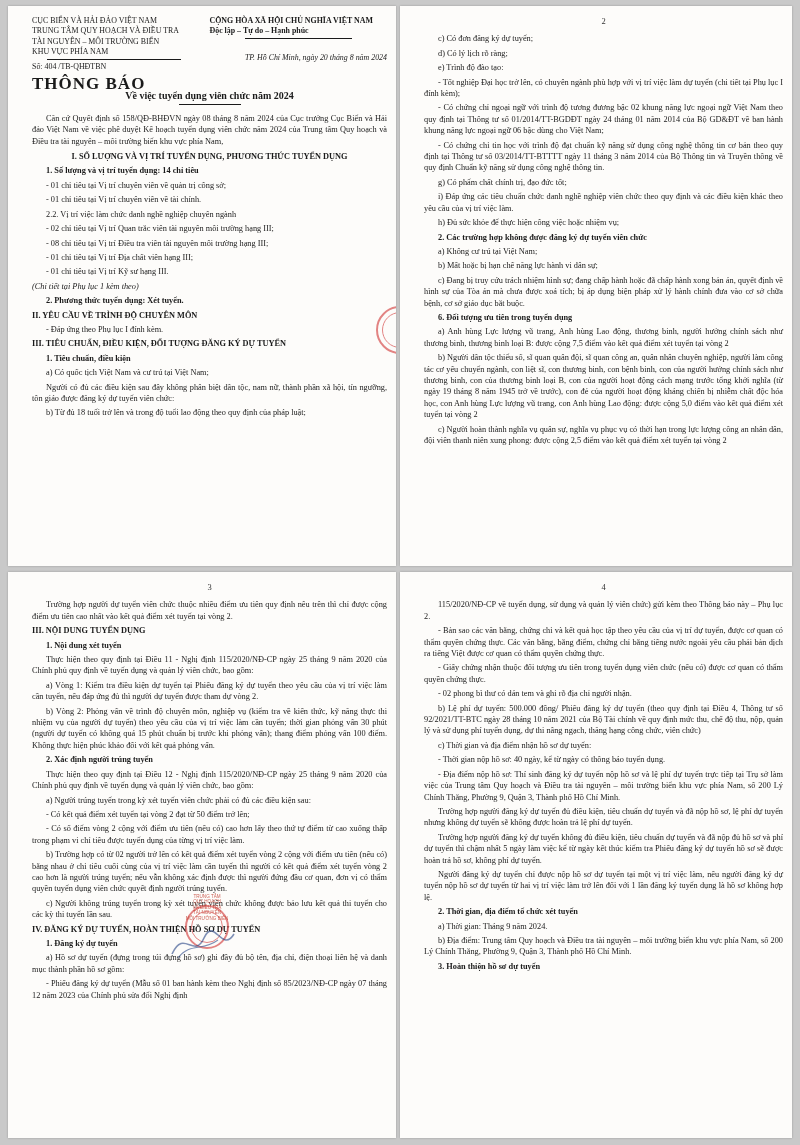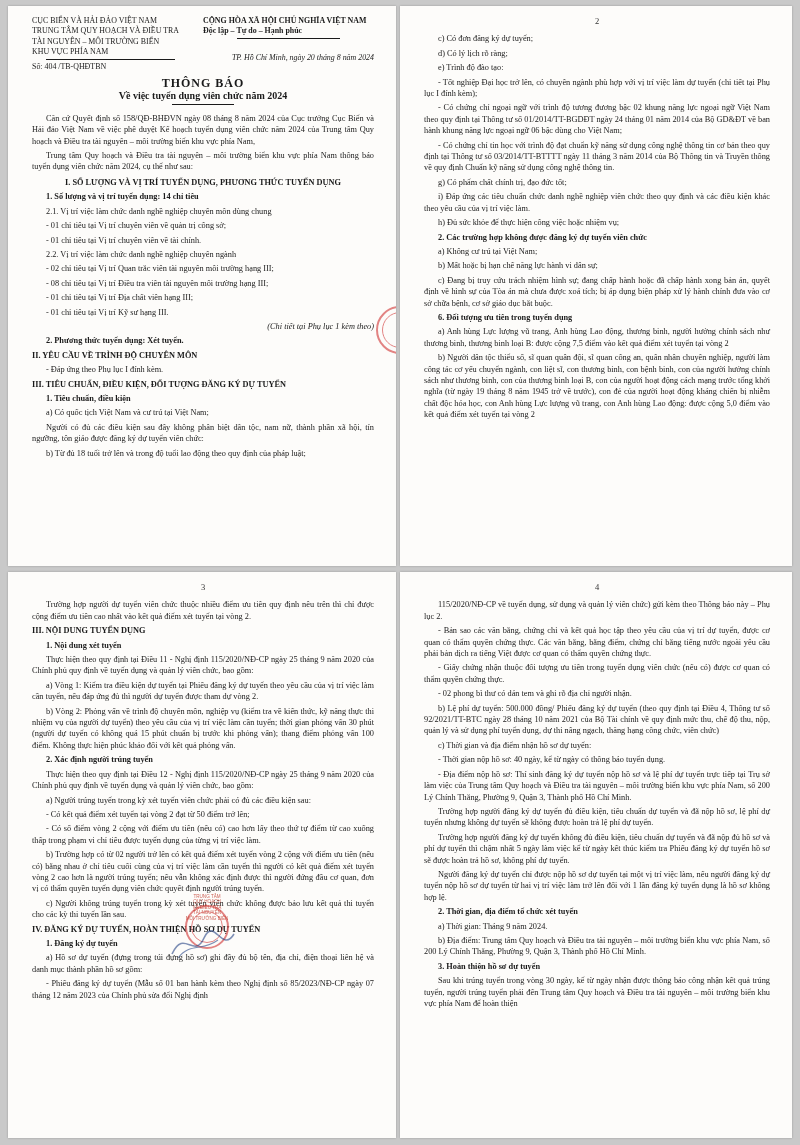--- a/index.html
+++ b/index.html
@@ -4,37 +4,37 @@
 <style>
   html,body{margin:0;padding:0;background:#c9c9c9;}
   body{font-family:"Liberation Serif", serif;}
   .page-wrap{width:800px;height:1145px;position:relative;background:#c9c9c9;}
   .sheet{position:absolute;background:#fdfcfa;box-shadow:0 0 2px rgba(0,0,0,.25);overflow:hidden;}
   
   #sheet-tl{left:8px;top:6px;width:388px;height:560px;}
   #sheet-tr{left:400px;top:6px;width:392px;height:560px;}
   #sheet-bl{left:8px;top:572px;width:388px;height:566px;}
   #sheet-br{left:400px;top:572px;width:392px;height:566px;}
-  .pg{padding:10px 22px 8px 24px;box-sizing:border-box;height:100%;border-radius:20px;}
+  .pg{padding:10px 9px 8px 24px;box-sizing:border-box;height:100%;border-radius:20px;}
   .pgnum{text-align:center;font-size:8.5px;color:#333;margin:0 0 6px 0;}
   p{margin:0 0 3px 0;font-size:8.3px;line-height:11.4px;color:#1a1a1a;text-align:justify;}
   .ind{text-indent:14px;}
   .bold{font-weight:bold;}
   .ital{font-style:italic;}
   
   .hdr{display:flex;justify-content:space-between;align-items:flex-start;margin-bottom:2px;}
   .hdr-left{width:46%;text-align:center;}
   .hdr-right{width:50%;text-align:center;margin-left:7px;}
   .hdr-left p,.hdr-right p{font-size:7.9px;line-height:10.4px;margin:0;}
   .rule{height:1px;background:#1a1a1a;margin:1px auto 2px auto;}
   .rule-l{width:82%;}
   .rule-r{width:60%;}
   .sono{font-size:7.9px;margin-top:2px;}
   .dateline{text-align:right;font-style:italic;font-size:7.9px;margin:0 0 10px 0;}
-  .title1{text-align:center;font-weight:bold;font-size:12px;letter-spacing:1px;margin:6px 0 1px 0;}
+  .title1{text-align:left;font-weight:bold;font-size:17px;letter-spacing:1px;margin:6px 0 1px 0;}
   .title2{text-align:center;font-weight:bold;font-size:10px;margin:0 0 2px 0;}
   .title-underline{width:62px;height:1px;background:#1a1a1a;margin:1px auto 8px auto;}
   
   .seal{position:absolute;border:2px solid #d23a3a;border-radius:50%;opacity:.62;}
   #seal1{left:368px;top:300px;width:44px;height:44px;}
   #seal2{left:177px;top:333px;width:40px;height:40px;}
   .seal-inner{position:absolute;left:4px;top:4px;right:4px;bottom:4px;border:1px solid #d23a3a;border-radius:50%;}
   .stamp-box{position:absolute;left:176px;top:322px;width:46px;height:56px;color:#c0392b;font-size:4.6px;
              line-height:5.4px;text-align:center;opacity:.8;font-family:"Liberation Sans",sans-serif;}
   .stamp-box div{white-space:nowrap;}
@@ -62,32 +62,30 @@
           <div class="rule rule-r"></div>
           <p class="dateline ital" style="margin-top:14px;">TP. Hồ Chí Minh, ngày 20 tháng 8 năm 2024</p>
         </div>
       </div>
 
       <p class="title1">THÔNG BÁO</p>
       <p class="title2">Về việc tuyển dụng viên chức năm 2024</p>
       <div class="title-underline"></div>
 
       <p class="ind">Căn cứ Quyết định số 158/QĐ-BHĐVN ngày 08 tháng 8 năm 2024 của Cục trưởng Cục Biển và Hải đảo Việt Nam về việc phê duyệt Kế hoạch tuyển dụng viên chức năm 2024 của Trung tâm Quy hoạch và Điều tra tài nguyên – môi trường biển khu vực phía Nam,</p>
-      <p class="ind">Trung tâm Quy hoạch và Điều tra tài nguyên – môi trường biển khu vực phía Nam thông báo tuyển dụng viên chức năm 2024, cụ thể như sau:</p>
       <p class="bold" style="text-align:center;margin-top:4px;">I. SỐ LƯỢNG VÀ VỊ TRÍ TUYỂN DỤNG, PHƯƠNG THỨC TUYỂN DỤNG</p>
       <p class="bold ind">1. Số lượng và vị trí tuyển dụng: 14 chỉ tiêu</p>
-      <p class="ind">2.1. Vị trí việc làm chức danh nghề nghiệp chuyên môn dùng chung</p>
       <p class="ind">- 01 chỉ tiêu tại Vị trí chuyên viên về quản trị công sở;</p>
       <p class="ind">- 01 chỉ tiêu tại Vị trí chuyên viên về tài chính.</p>
       <p class="ind">2.2. Vị trí việc làm chức danh nghề nghiệp chuyên ngành</p>
       <p class="ind">- 02 chỉ tiêu tại Vị trí Quan trắc viên tài nguyên môi trường hạng III;</p>
       <p class="ind">- 08 chỉ tiêu tại Vị trí Điều tra viên tài nguyên môi trường hạng III;</p>
       <p class="ind">- 01 chỉ tiêu tại Vị trí Địa chất viên hạng III;</p>
       <p class="ind">- 01 chỉ tiêu tại Vị trí Kỹ sư hạng III.</p>
-      <p class="ital" style="text-align:right;">(Chi tiết tại Phụ lục 1 kèm theo)</p>
+      <p class="ital" style="text-align:left;">(Chi tiết tại Phụ lục 1 kèm theo)</p>
       <p class="bold ind">2. Phương thức tuyển dụng: Xét tuyển.</p>
       <p class="bold">II. YÊU CẦU VỀ TRÌNH ĐỘ CHUYÊN MÔN</p>
       <p class="ind">- Đáp ứng theo Phụ lục I đính kèm.</p>
       <p class="bold">III. TIÊU CHUẨN, ĐIỀU KIỆN, ĐỐI TƯỢNG ĐĂNG KÝ DỰ TUYỂN</p>
       <p class="bold ind">1. Tiêu chuẩn, điều kiện</p>
       <p class="ind">a) Có quốc tịch Việt Nam và cư trú tại Việt Nam;</p>
       <p class="ind">Người có đủ các điều kiện sau đây không phân biệt dân tộc, nam nữ, thành phần xã hội, tín ngưỡng, tôn giáo được đăng ký dự tuyển viên chức:</p>
       <p class="ind">b) Từ đủ 18 tuổi trở lên và trong độ tuổi lao động theo quy định của pháp luật;</p>
     </div>
     <div class="seal" id="seal1">
@@ -107,20 +105,21 @@
       <p class="ind">g) Có phẩm chất chính trị, đạo đức tốt;</p>
       <p class="ind">i) Đáp ứng các tiêu chuẩn chức danh nghề nghiệp viên chức theo quy định và các điều kiện khác theo yêu cầu của vị trí việc làm.</p>
       <p class="ind">h) Đủ sức khỏe để thực hiện công việc hoặc nhiệm vụ;</p>
       <p class="bold ind">2. Các trường hợp không được đăng ký dự tuyển viên chức</p>
       <p class="ind">a) Không cư trú tại Việt Nam;</p>
       <p class="ind">b) Mất hoặc bị hạn chế năng lực hành vi dân sự;</p>
       <p class="ind">c) Đang bị truy cứu trách nhiệm hình sự; đang chấp hành hoặc đã chấp hành xong bản án, quyết định về hình sự của Tòa án mà chưa được xoá tích; bị áp dụng biện pháp xử lý hành chính đưa vào cơ sở chữa bệnh, cơ sở giáo dục bắt buộc.</p>
       <p class="bold ind">6. Đối tượng ưu tiên trong tuyển dụng</p>
       <p class="ind">a) Anh hùng Lực lượng vũ trang, Anh hùng Lao động, thương binh, người hưởng chính sách như thương binh, thương binh loại B: được cộng 7,5 điểm vào kết quả điểm xét tuyển tại vòng 2</p>
       <p class="ind">b) Người dân tộc thiểu số, sĩ quan quân đội, sĩ quan công an, quân nhân chuyên nghiệp, người làm công tác cơ yếu chuyển ngành, con liệt sĩ, con thương binh, con bệnh binh, con của người hưởng chính sách như thương binh, con của thương binh loại B, con của người hoạt động cách mạng trước tổng khởi nghĩa (từ ngày 19 tháng 8 năm 1945 trở về trước), con đẻ của người hoạt động kháng chiến bị nhiễm chất độc hóa học, con Anh hùng Lực lượng vũ trang, con Anh hùng Lao động: được cộng 5,0 điểm vào kết quả điểm xét tuyển tại vòng 2</p>
+      <p class="ind">c) Người hoàn thành nghĩa vụ quân sự, nghĩa vụ phục vụ có thời hạn trong lực lượng công an nhân dân, đội viên thanh niên xung phong: được cộng 2,5 điểm vào kết quả điểm xét tuyển tại vòng 2</p>
     </div>
   </div>
 
   <div class="sheet" id="sheet-bl">
     <div class="pg">
       <p class="pgnum">3</p>
       <p class="ind">Trường hợp người dự tuyển viên chức thuộc nhiều điểm ưu tiên quy định nêu trên thì chỉ được cộng điểm ưu tiên cao nhất vào kết quả điểm xét tuyển tại vòng 2.</p>
       <p class="bold">III. NỘI DUNG TUYỂN DỤNG</p>
       <p class="bold ind">1. Nội dung xét tuyển</p>
       <p class="ind">Thực hiện theo quy định tại Điều 11 - Nghị định 115/2020/NĐ-CP ngày 25 tháng 9 năm 2020 của Chính phủ quy định về tuyển dụng và quản lý viên chức, bao gồm:</p>
@@ -166,17 +165,16 @@
       <p class="ind">c) Thời gian và địa điểm nhận hồ sơ dự tuyển:</p>
       <p class="ind">- Thời gian nộp hồ sơ: 40 ngày, kể từ ngày có thông báo tuyển dụng.</p>
       <p class="ind">- Địa điểm nộp hồ sơ: Thí sinh đăng ký dự tuyển nộp hồ sơ và lệ phí dự tuyển trực tiếp tại Trụ sở làm việc của Trung tâm Quy hoạch và Điều tra tài nguyên – môi trường biển khu vực phía Nam, số 200 Lý Chính Thắng, Phường 9, Quận 3, Thành phố Hồ Chí Minh.</p>
       <p class="ind">Trường hợp người đăng ký dự tuyển đủ điều kiện, tiêu chuẩn dự tuyển và đã nộp hồ sơ, lệ phí dự tuyển nhưng không dự tuyển sẽ không được hoàn trả lệ phí dự tuyển.</p>
       <p class="ind">Trường hợp người đăng ký dự tuyển không đủ điều kiện, tiêu chuẩn dự tuyển và đã nộp đủ hồ sơ và phí dự tuyển thì chậm nhất 5 ngày làm việc kể từ ngày kết thúc kiểm tra Phiếu đăng ký dự tuyển hồ sơ sẽ được hoàn trả hồ sơ, không phí dự tuyển.</p>
       <p class="ind">Người đăng ký dự tuyển chỉ được nộp hồ sơ dự tuyển tại một vị trí việc làm, nếu người đăng ký dự tuyển nộp hồ sơ dự tuyển từ hai vị trí việc làm trở lên đối với 1 lần đăng ký tuyển dụng là hồ sơ không hợp lệ.</p>
       <p class="bold ind">2. Thời gian, địa điểm tổ chức xét tuyển</p>
       <p class="ind">a) Thời gian: Tháng 9 năm 2024.</p>
       <p class="ind">b) Địa điểm: Trung tâm Quy hoạch và Điều tra tài nguyên – môi trường biển khu vực phía Nam, số 200 Lý Chính Thắng, Phường 9, Quận 3, Thành phố Hồ Chí Minh.</p>
       <p class="bold ind">3. Hoàn thiện hồ sơ dự tuyển</p>
-      <p class="ind">Sau khi trúng tuyển trong vòng 30 ngày, kể từ ngày nhận được thông báo công nhận kết quả trúng tuyển, người trúng tuyển phải đến Trung tâm Quy hoạch và Điều tra tài nguyên – môi trường biển khu vực phía Nam để hoàn thiện</p>
     </div>
   </div>
 
 </div>
 
 </body></html>

